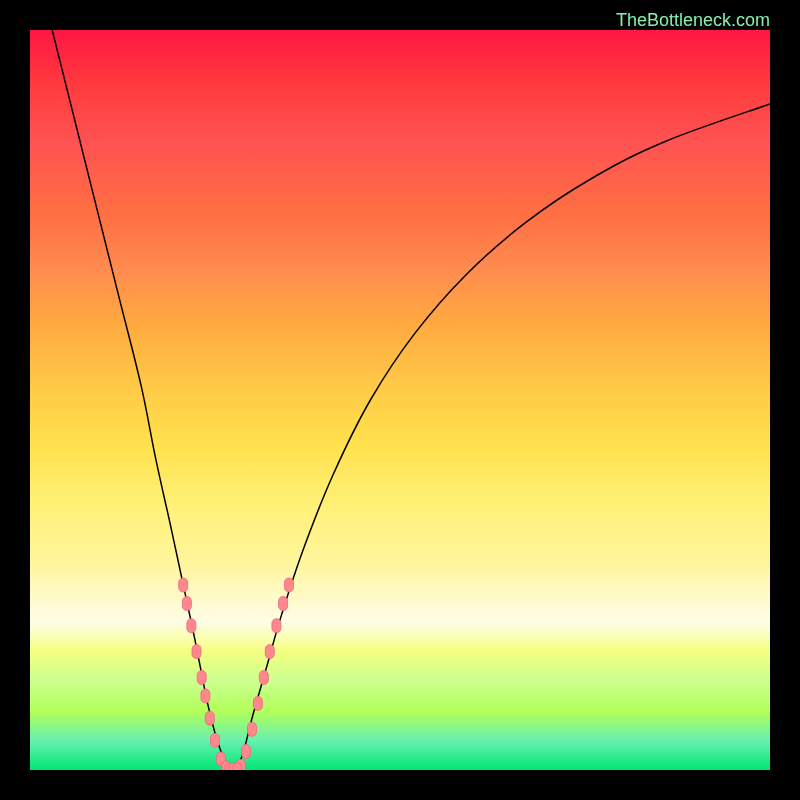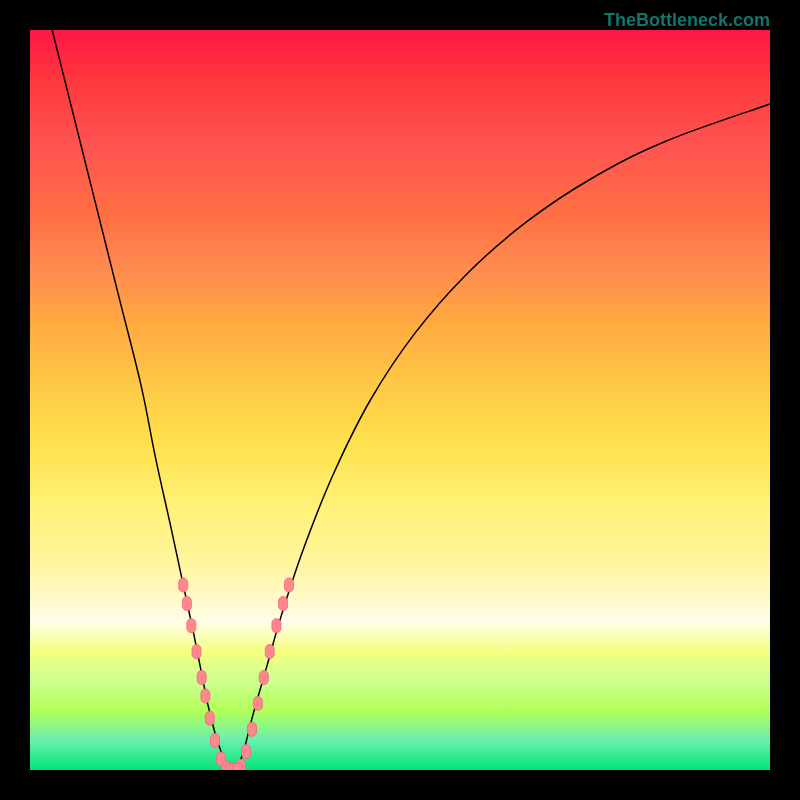--- a/index.html
+++ b/index.html
@@ -36,23 +36,23 @@
         #ccff90 88%,
         #b2ff59 92%,
         #69f0ae 96%,
         #00e676 100%
       );
     }
     .watermark {
       position: absolute;
       top: 10px;
       right: 30px;
-      color: #0f766e;
+      color: #86efac;
       font-size: 18px;
-      font-weight: bold;
+      font-weight: normal;
       z-index: 10;
     }
     svg.curves {
       position: absolute;
       left: 0;
       top: 0;
       width: 100%;
       height: 100%;
     }
     .curve-line {

